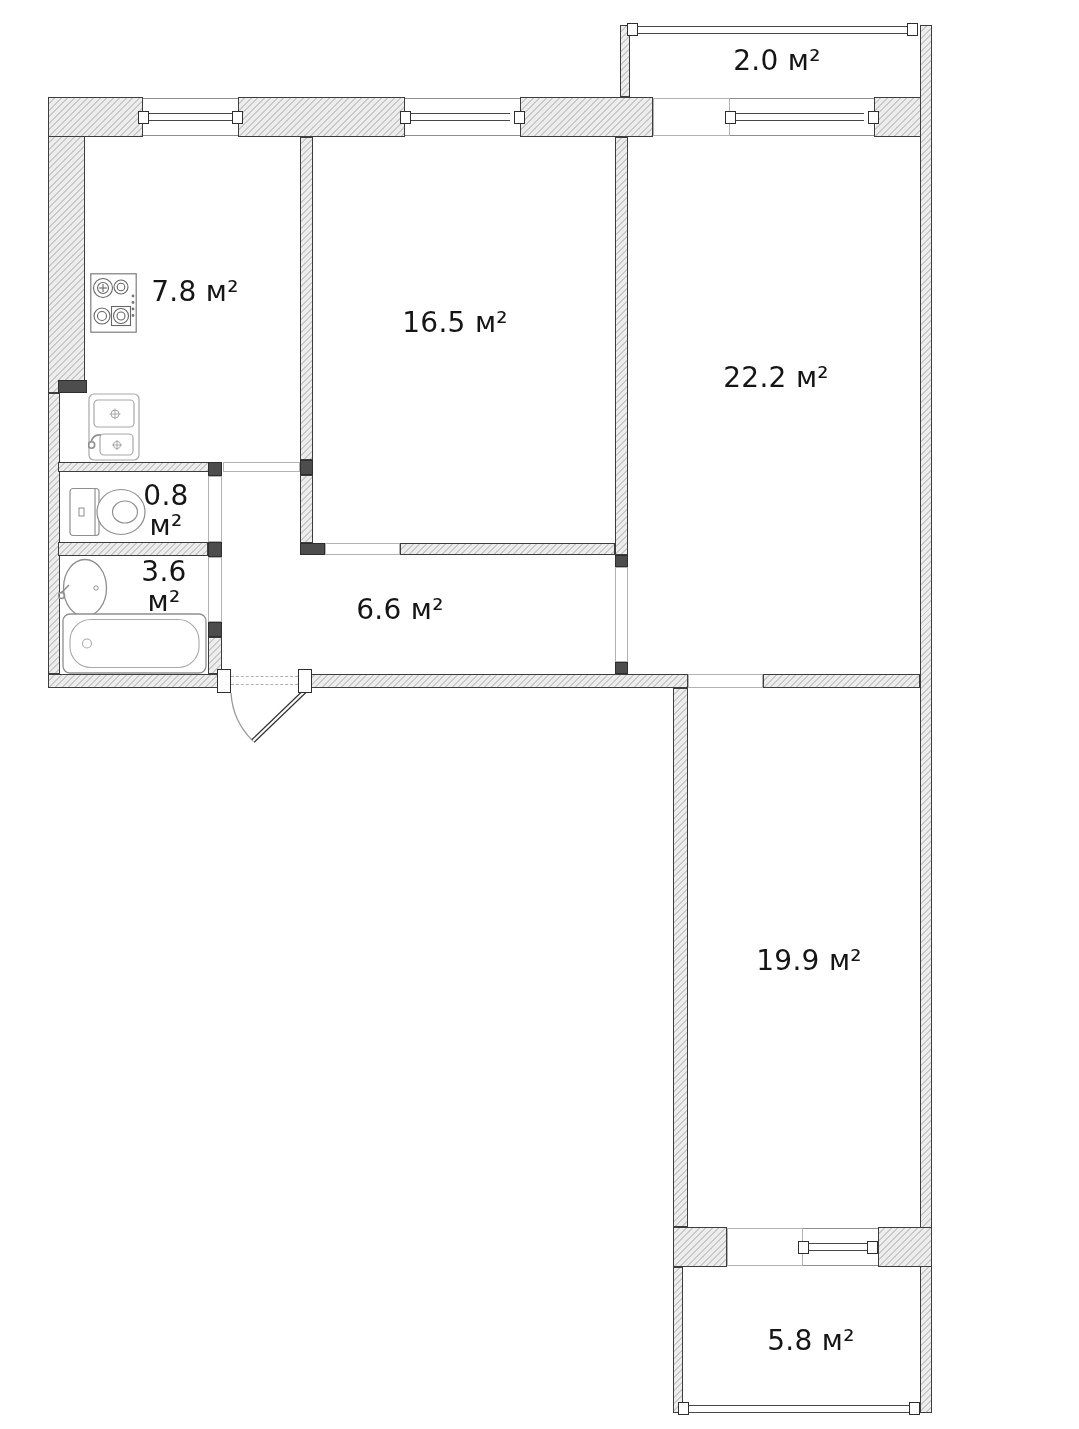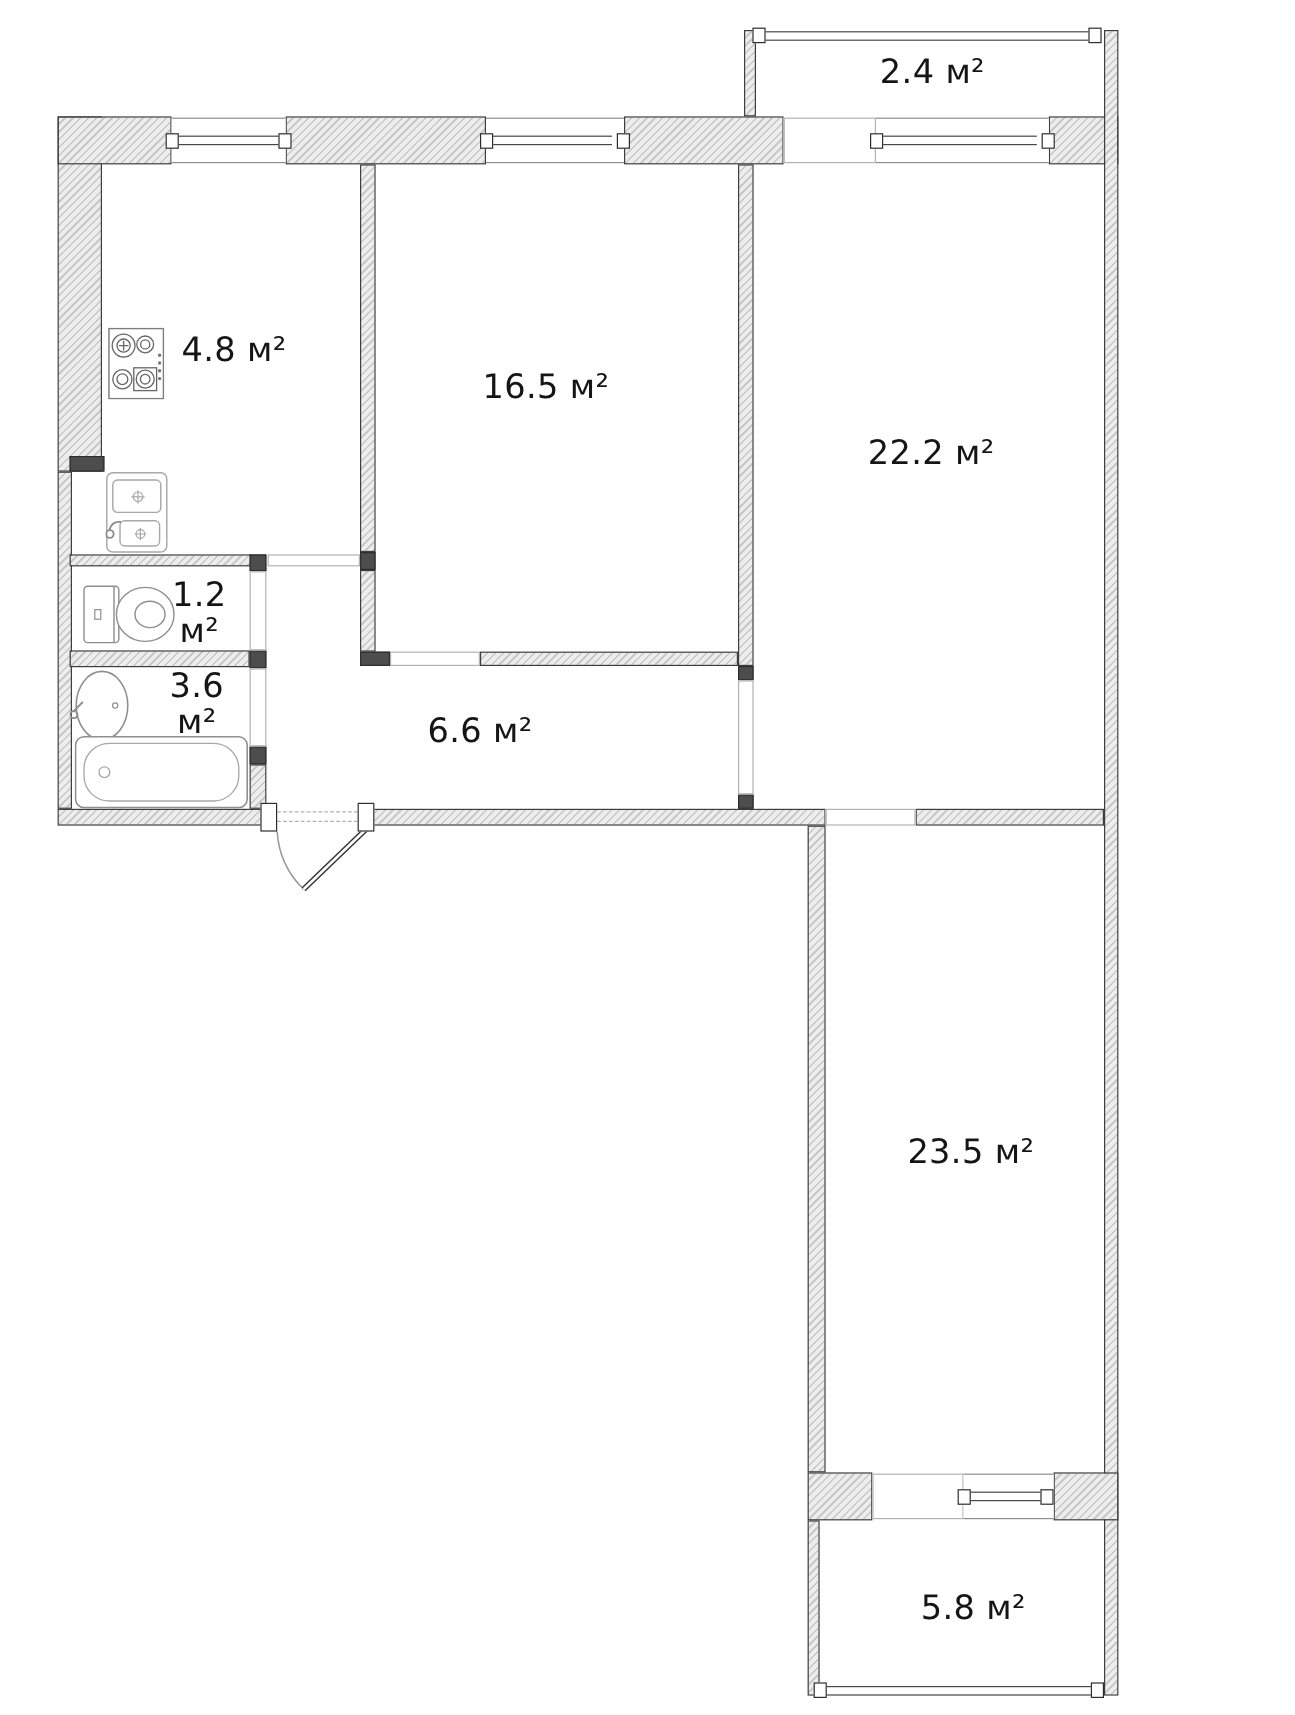--- a/index.html
+++ b/index.html
@@ -192,32 +192,32 @@
         <circle cx="3.5" cy="38.5" r="3"></circle>
     </g>
   </svg>
 
   <svg class="fx" style="left:62px;top:613px" width="145" height="61" viewBox="0 0 145 61">
     <rect x="1" y="1" width="143" height="59" rx="7" fill="#fff" stroke="#8f8f8f" stroke-width="1.3"></rect>
     <rect x="8" y="6.5" width="129" height="48" rx="21" fill="none" stroke="#a8a8a8" stroke-width="1.1"></rect>
     <circle cx="25" cy="30.5" r="4.5" fill="none" stroke="#a8a8a8" stroke-width="1.1"></circle>
   </svg>
 
-  <div class="lbl" style="left:195px;top:291px">4.8 м²</div>
+  <div class="lbl" style="left:195px;top:291px">7.8 м²</div>
   <div class="lbl" style="left:455px;top:322px">16.5 м²</div>
-  <div class="lbl" style="left:777px;top:60px">2.4 м²</div>
+  <div class="lbl" style="left:777px;top:60px">2.0 м²</div>
   <div class="lbl" style="left:776px;top:377px">22.2 м²</div>
 
   <div class="lbl two" style="left:166px;top:511px">
-    <span>1.2</span>
+    <span>0.8</span>
     <span>м²</span>
   </div>
 
   <div class="lbl two" style="left:164px;top:587px">
     <span>3.6</span>
     <span>м²</span>
   </div>
 
   <div class="lbl" style="left:400px;top:609px">6.6 м²</div>
-  <div class="lbl" style="left:809px;top:960px">23.5 м²</div>
+  <div class="lbl" style="left:809px;top:960px">19.9 м²</div>
   <div class="lbl" style="left:811px;top:1340px">5.8 м²</div>
 
 </div>
 
 </body></html>

